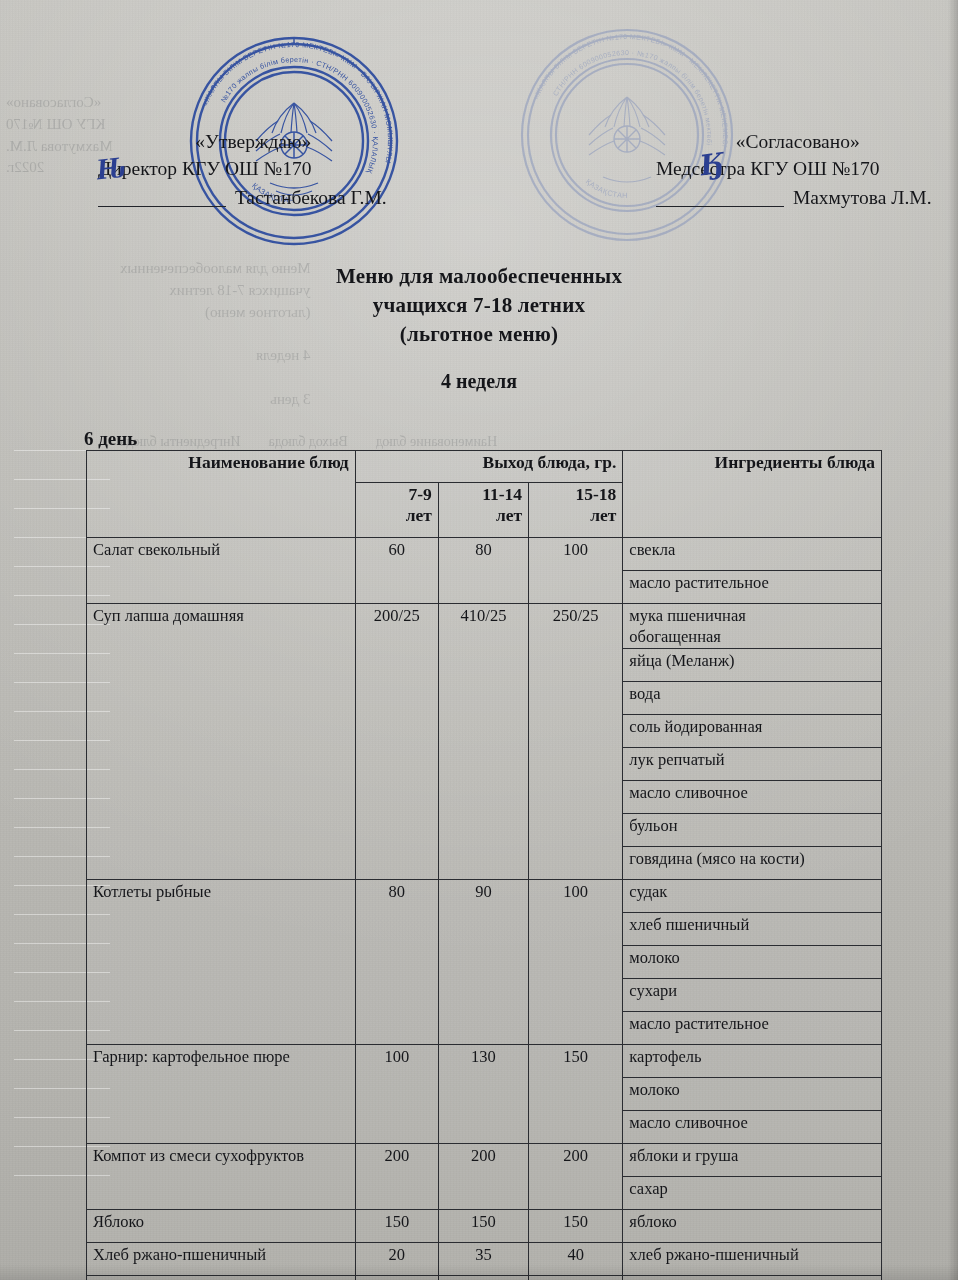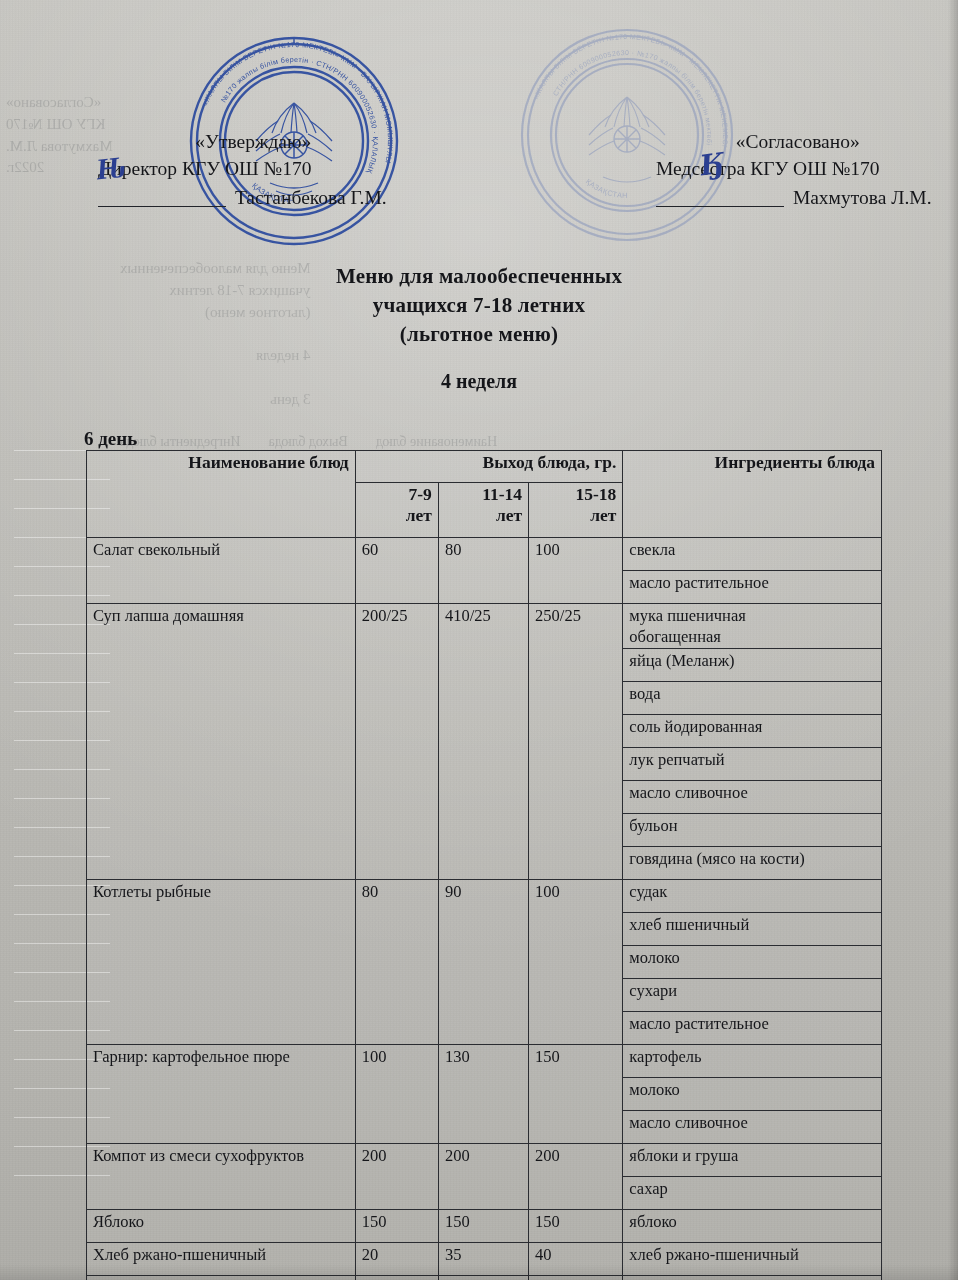--- a/index.html
+++ b/index.html
@@ -177,21 +177,21 @@
     text-align: right;
     font-size: 17.5px;
   }
   .col-name   { width: 268px; }
   .col-age    { width: 83px;  }
   .col-age2   { width: 90px;  }
   .col-age3   { width: 94px;  }
   .col-ingr   { width: 258px; }
 
   td.name-cell { padding-left: 10px; height: 30px; }
-  td.num-cell  { text-align: left; height: 30px; }
+  td.num-cell  { text-align: center; height: 30px; }
   td.ingr-cell { padding-left: 9px; height: 30px; }
   td.blank-cell { }
   tr.total-row td { font-weight: 700; }
   tr.total-row td.name-cell { padding-left: 14px; }
   th.sub-head { height: 52px; vertical-align: middle; line-height: 22px; }
   th.top-head { height: 29px; vertical-align: middle; }
 </style>
 </head>
 <body>
 

